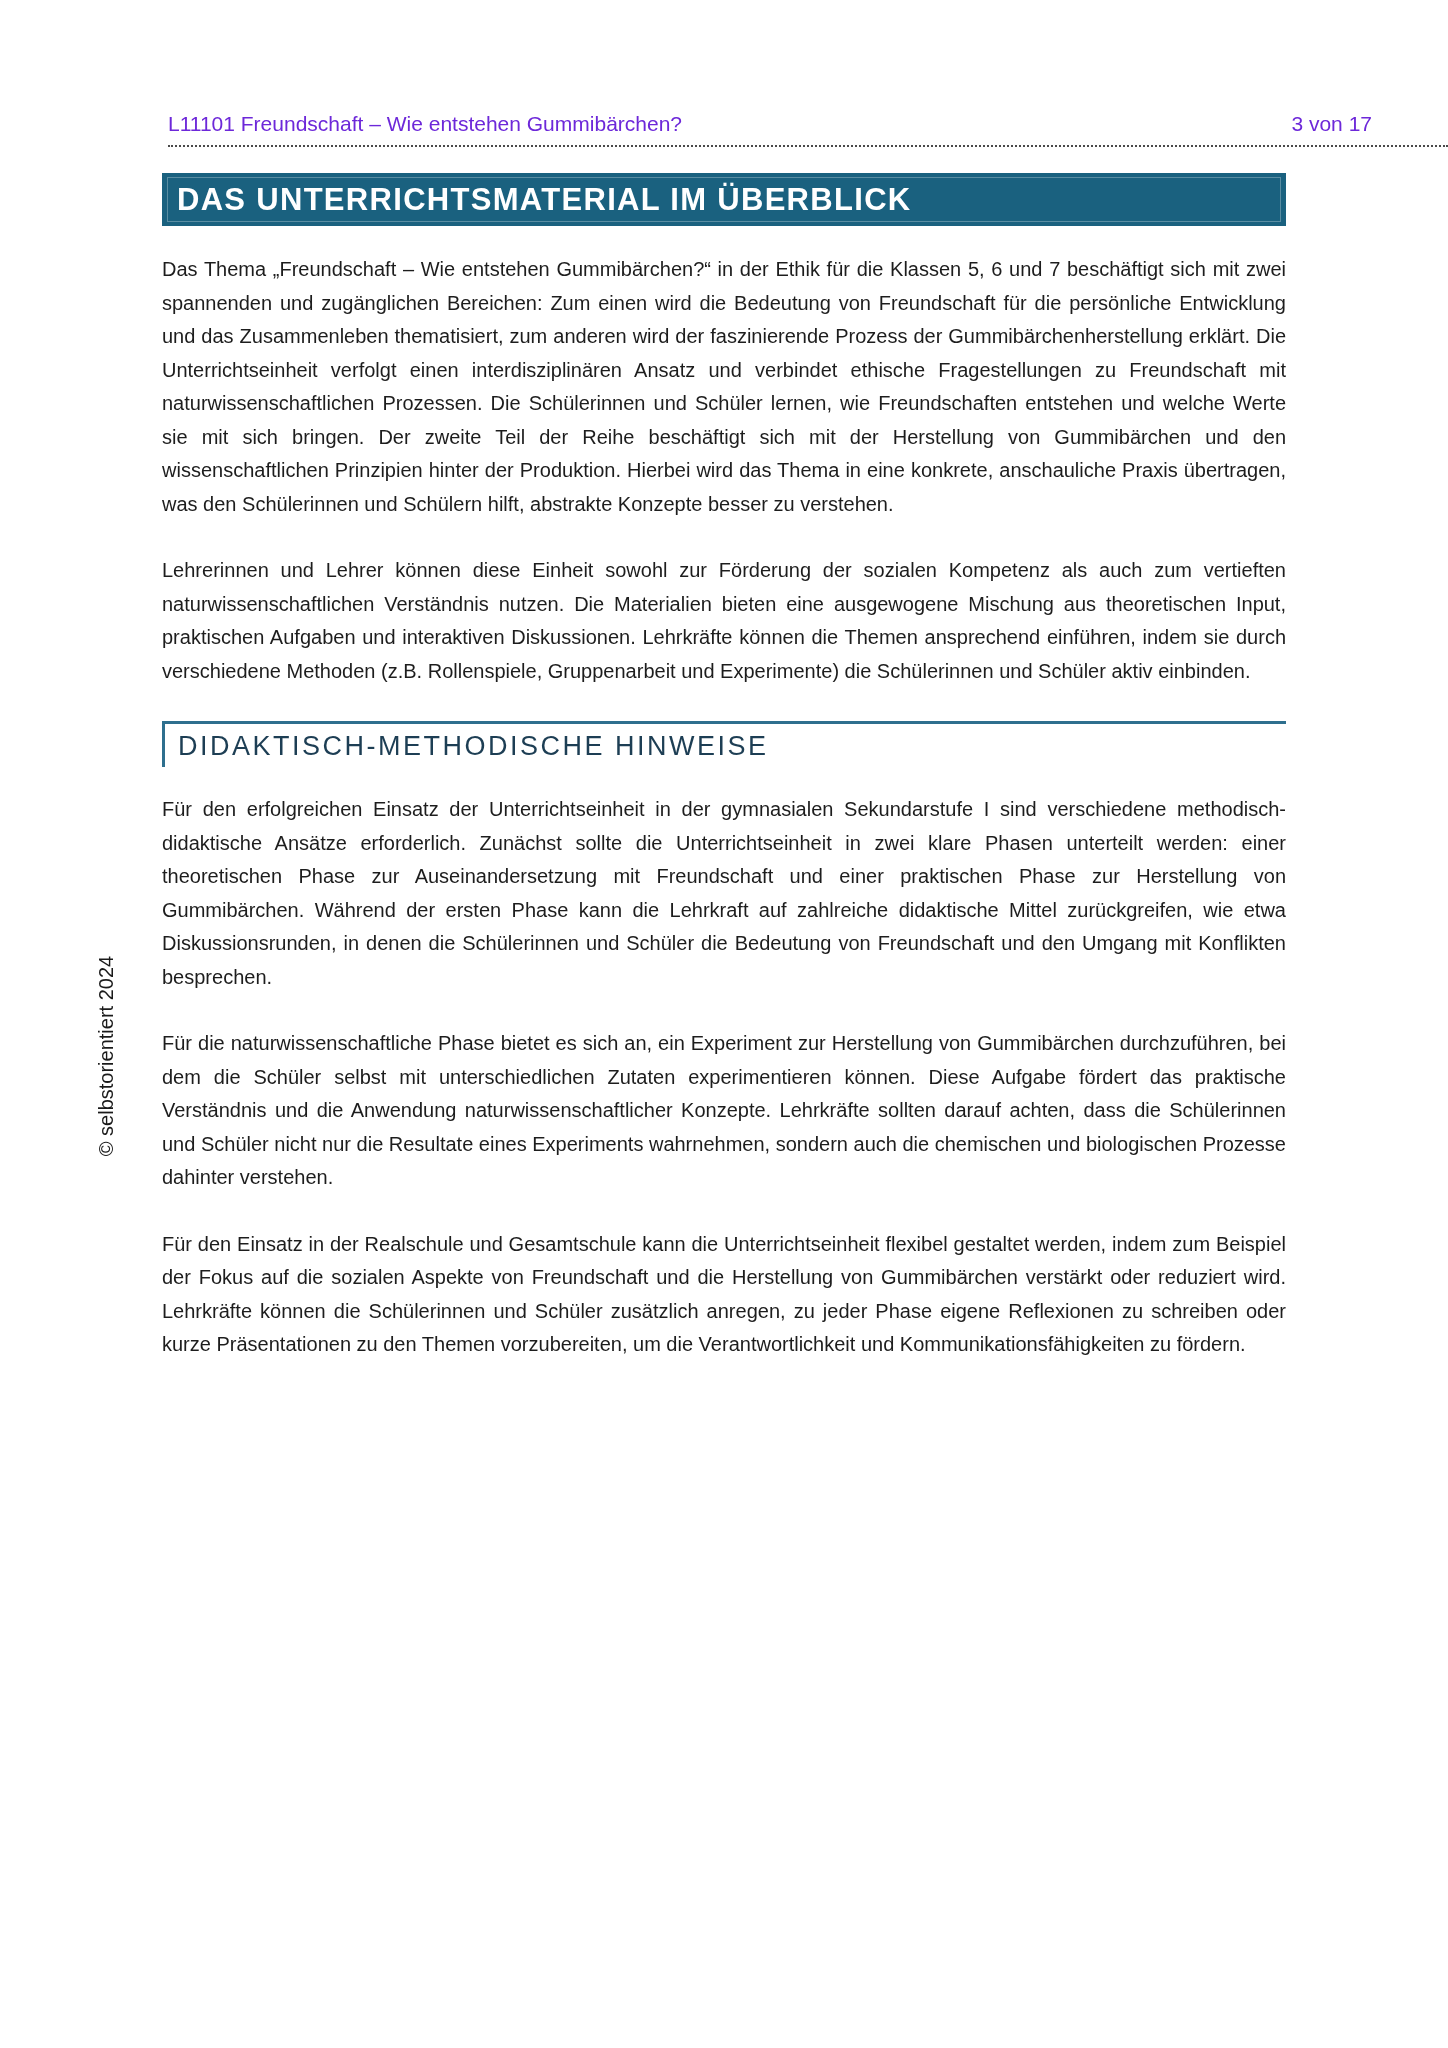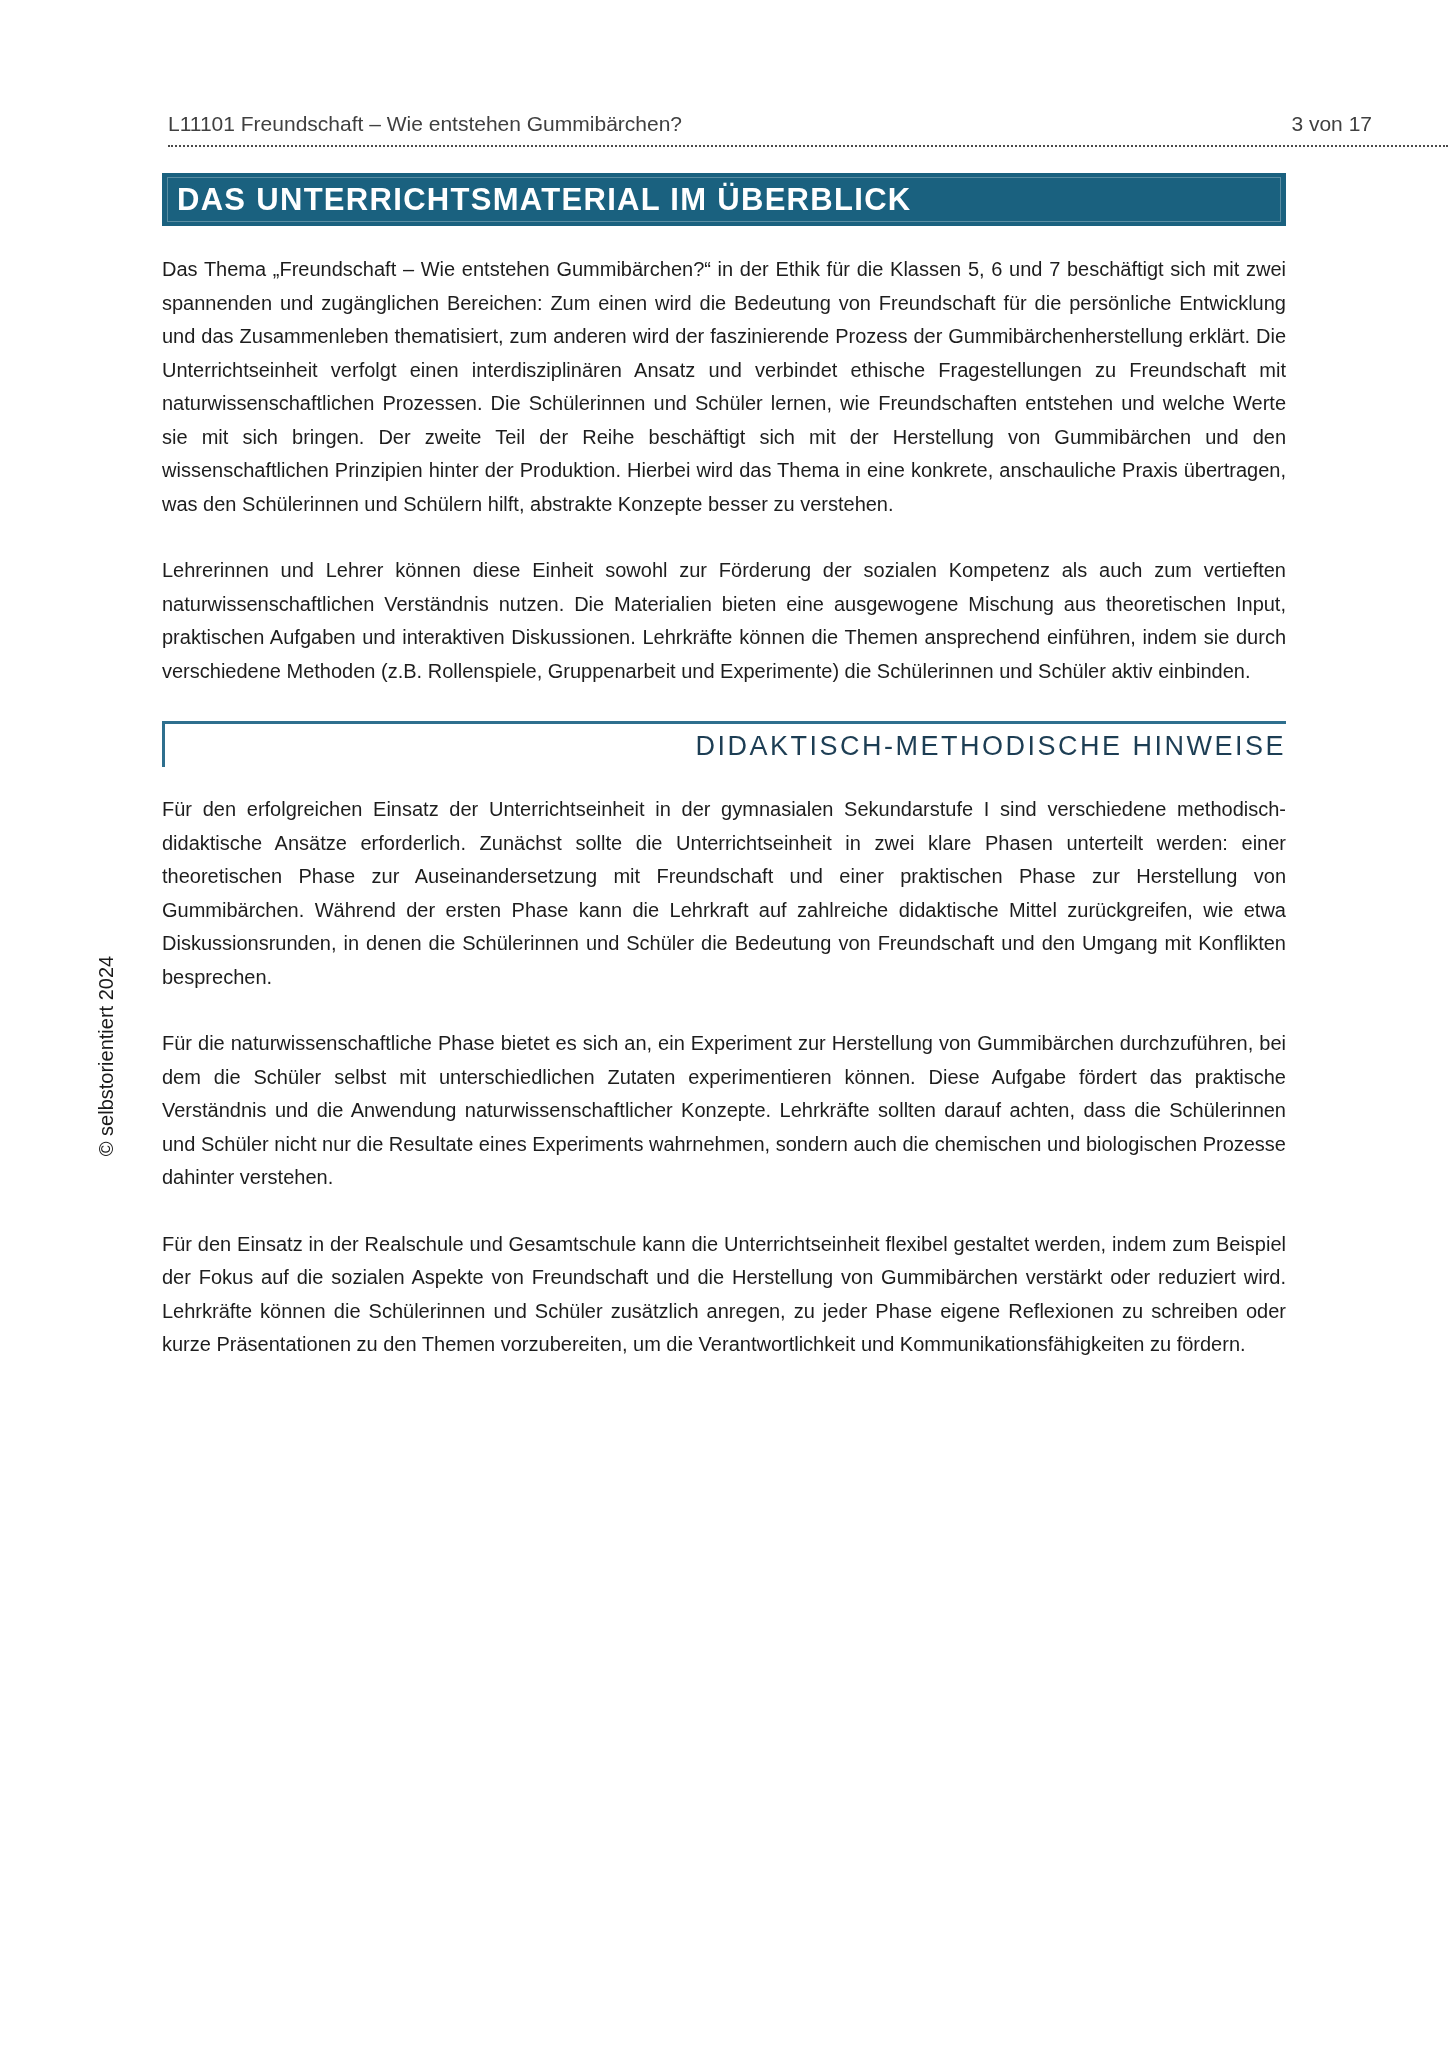--- a/index.html
+++ b/index.html
@@ -23,21 +23,21 @@
     top: 112px;
     left: 168px;
     right: 0;
     display: flex;
     justify-content: space-between;
     align-items: flex-start;
     padding-right: 76px;
     padding-bottom: 9px;
     border-bottom: 2px dotted #4a4a4a;
     font-size: 21px;
-    color: #404040;
+    color: #6d28d9;
   }
 
   
   .content {
     position: absolute;
     top: 173px;
     left: 162px;
     width: 1124px;
   }
 
@@ -71,21 +71,20 @@
     font-size: 20px;
     line-height: 33.5px;
     text-align: justify;
     color: #1d1d1d;
   }
 
   
   .didactic-head {
     border-top: 3px solid #2E6F8E;
     margin: 7px 0 26px 0;
-    text-align: right;
   }
   .didactic-head h2 {
     margin: 0;
     border-left: 3px solid #2E6F8E;
     padding: 7px 0 5px 13px;
     font-size: 27px;
     font-weight: 500;
     letter-spacing: 2.5px;
     color: #1D3E54;
     white-space: nowrap;

